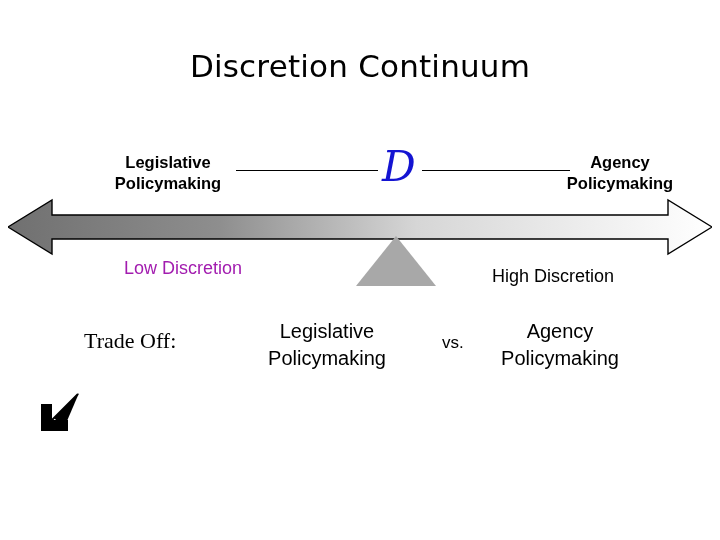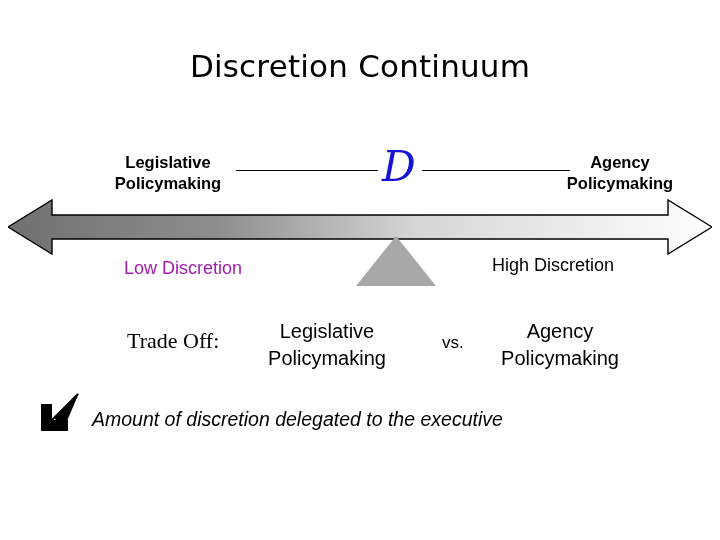--- a/index.html
+++ b/index.html
@@ -106,33 +106,32 @@
     position: absolute;
     left: 108px;
     top: 258px;
     font-size: 18px;
     color: #a21caf;
     margin-left: 16px;
   }
   .high-disc {
     position: absolute;
     left: 492px;
-    top: 255px;
+    top: 266px;
     font-size: 18px;
     color: #000000;
   }
   
   .tradeoff-label {
     position: absolute;
     left: 84px;
     top: 328px;
     font-family: "Liberation Serif", serif;
     font-size: 22px;
     color: #000000;
-    margin-left: 43px;
   }
   .to-leg {
     position: absolute;
     left: 232px;
     top: 318px;
     width: 190px;
     text-align: center;
     font-size: 20px;
     line-height: 27px;
     color: #000000;
@@ -228,16 +227,15 @@
 
   <div class="bullet-arrow">
     <svg width="46" height="42" viewBox="0 0 46 42" xmlns="http://www.w3.org/2000/svg">
       <polygon points="40,2 13,29 13,13 4,13 4,38 29,38 29,29 13,29" fill="#ffffff" stroke="#000000" stroke-width="2" stroke-linejoin="miter"></polygon>
       <polygon points="41,1 16,26 26,36" fill="#000000"></polygon>
       <polygon points="3,39 3,12 13,12 13,29 29,29 29,39" fill="#000000"></polygon>
     </svg>
   </div>
 
   <div class="bottom-text">
-    <span class="l1">Amount of discretion delegated to the executive</span>
   </div>
 
 </div>
 
 </body></html>

